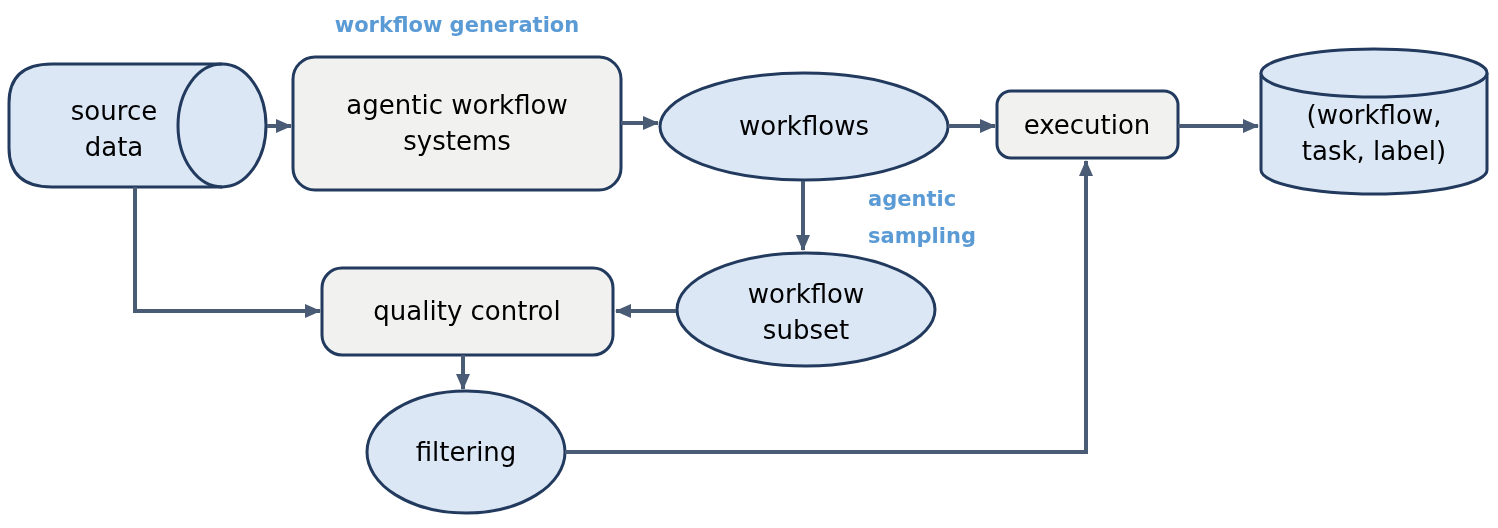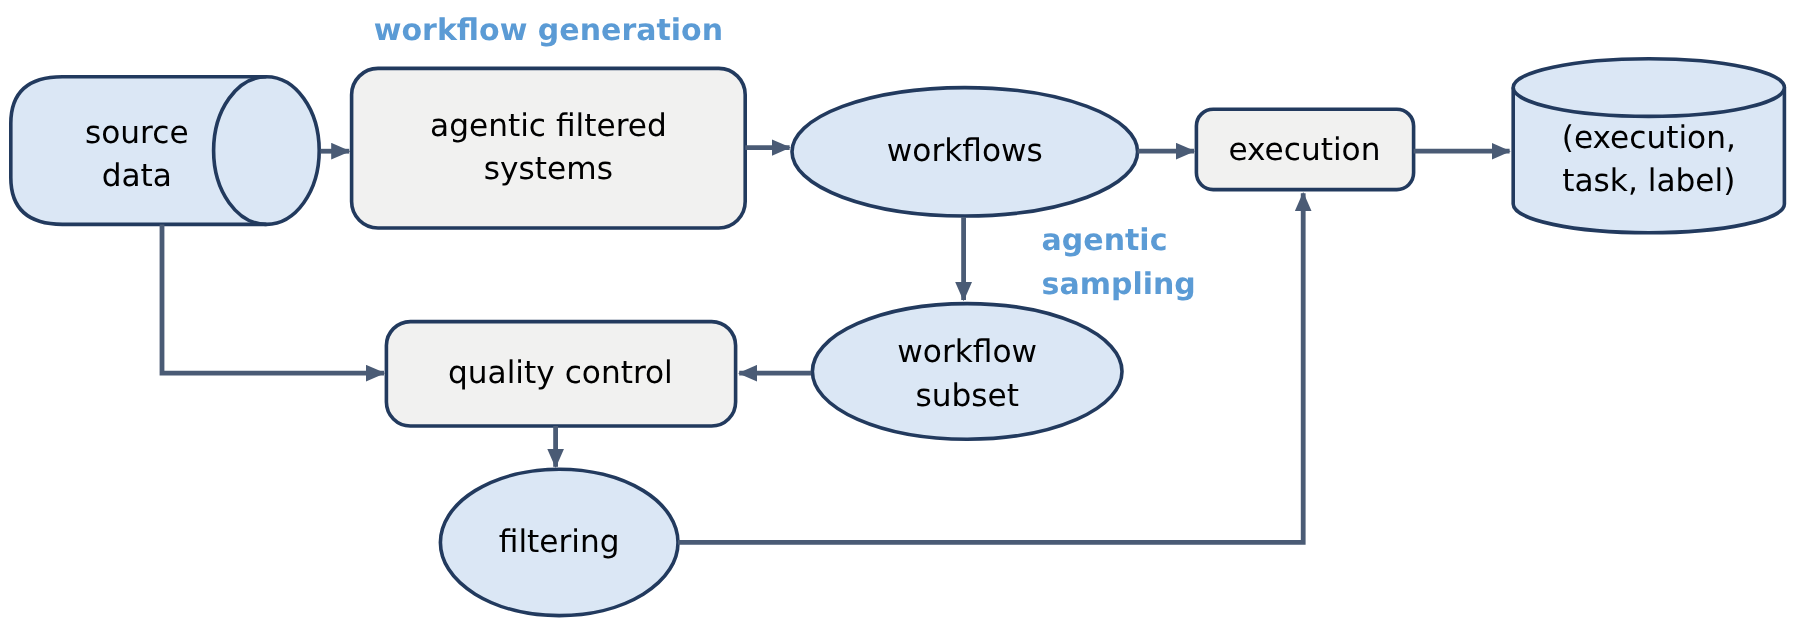--- a/index.html
+++ b/index.html
@@ -33,21 +33,21 @@
     color:var(--text);
     font-size:26px;
     line-height:36px;
     white-space:nowrap;
   }
   .stage-text{
     position:absolute;
     transform:translate(-50%,-50%);
     text-align:center;
     color:var(--label-blue);
-    font-size:25px;
+    font-size:21px;
     font-weight:bold;
     line-height:37px;
     white-space:nowrap;
   }
   .stage-text.left-aligned{
     transform:translate(0,-50%);
     text-align:left;
   }
 </style>
 </head>
@@ -104,34 +104,34 @@
     <div>agentic</div>
     <div>sampling</div>
   </div>
 
   <div class="node-text" style="left:114px;top:129px">
     <div>source</div>
     <div>data</div>
   </div>
 
   <div class="node-text" style="left:457px;top:123px">
-    <div>agentic filtered</div>
+    <div>agentic workflow</div>
     <div>systems</div>
   </div>
 
   <div class="node-text" style="left:804px;top:126px">
     <div>workflows</div>
   </div>
 
   <div class="node-text" style="left:1087px;top:125px">
     <div>execution</div>
   </div>
 
   <div class="node-text" style="left:1374px;top:133px">
-    <div>(execution,</div>
+    <div>(workflow,</div>
     <div>task, label)</div>
   </div>
 
   <div class="node-text" style="left:806px;top:312px">
     <div>workflow</div>
     <div>subset</div>
   </div>
 
   <div class="node-text" style="left:467px;top:311px">
     <div>quality control</div>

